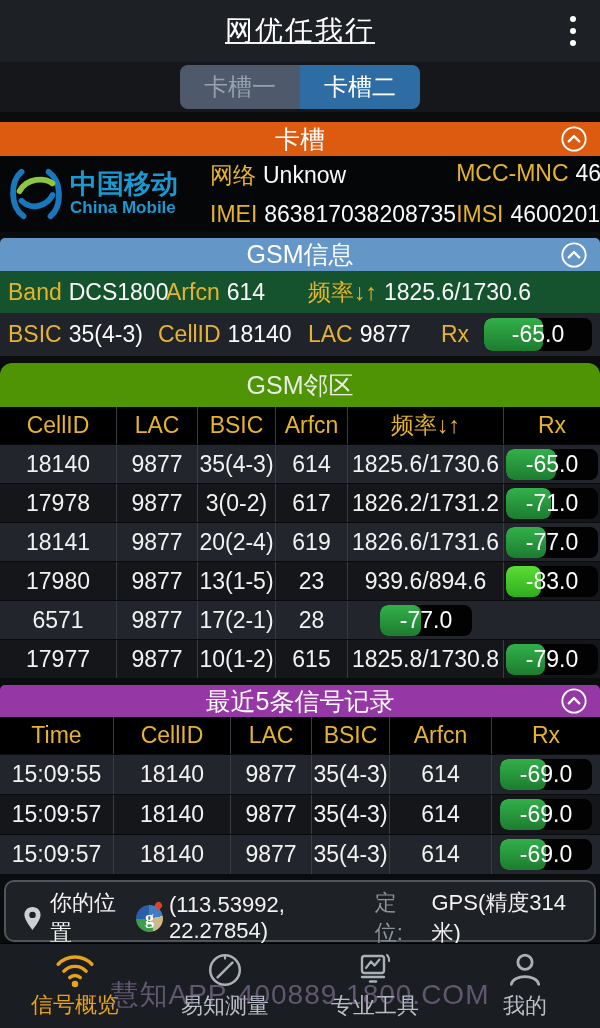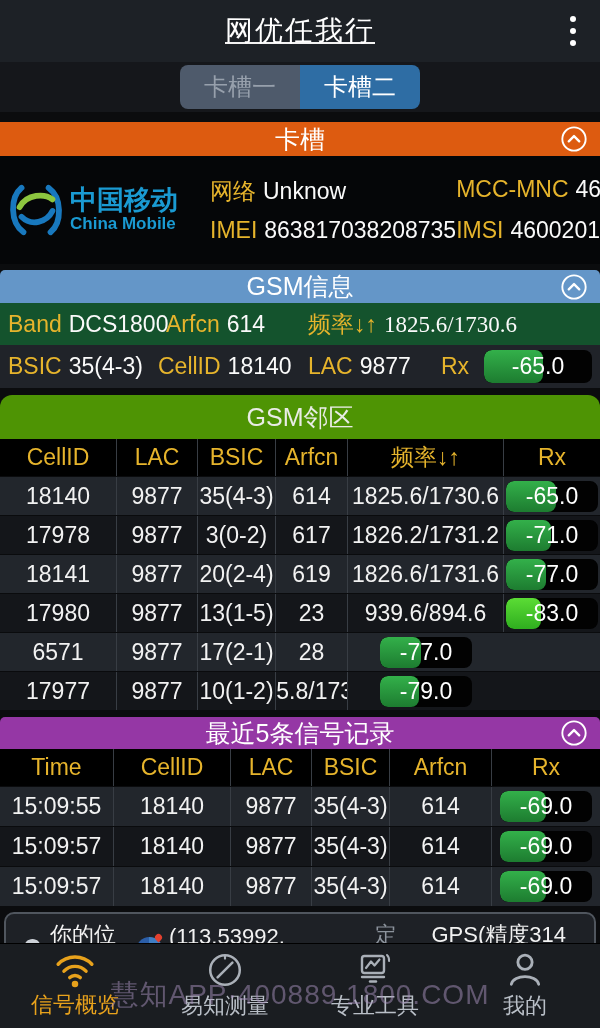--- a/index.html
+++ b/index.html
@@ -22,34 +22,34 @@
   .gap6 { height:6px; background:#0b0c0e; }
   .gap7 { height:7px; background:#0b0c0e; }
   
   .sec-hdr { position:relative; display:flex; align-items:center; justify-content:center; color:#fff; font-size:25px; }
   .hdr-orange { height:34px; background:#dd5b10; }
   .hdr-blue   { height:33px; background:#6496c8; border-radius:5px 5px 0 0; }
   .hdr-green  { height:44px; background:#4e9404; border-radius:12px 12px 0 0; color:#e9ece5; }
   .hdr-purple { height:32px; background:#9537a5; border-radius:5px 5px 0 0; }
   .chev { position:absolute; right:12px; top:50%; transform:translateY(-50%); width:28px; height:28px; cursor:pointer; }
   
-  .sim-body { height:76px; background:#050608; display:flex; align-items:center; padding:16px 8px; }
+  .sim-body { height:76px; background:#050608; display:flex; align-items:center; padding:0 8px; }
   .brand { display:flex; align-items:center; width:202px; flex:0 0 auto; }
   .brand-texts { margin-left:4px; }
   .brand-cn { color:#1a9ad2; font-size:27px; font-weight:bold; line-height:1.05; }
   .brand-en { color:#1a9ad2; font-size:17px; font-weight:bold; }
   .sim-fields { flex:1; display:grid; grid-template-columns:1fr 1.18fr; row-gap:10px; }
   .field { white-space:nowrap; font-size:23px; }
   .lbl { color:#e6b42c; margin-right:7px; }
   .val { color:#fafafa; }
   
   .gsm-row { display:flex; align-items:center; height:42px; padding:0 8px; font-size:23px; }
   .gsm-row.r1 { background:#14532d; }
   .gsm-row.r2 { background:#202329; height:43px; }
-  .g-band { width:158px; } .g-arfcn { width:142px; } .g-freq { flex:1;font-family:Liberation Serif, serif; }
+  .g-band { width:158px; } .g-arfcn { width:142px; } .g-freq { flex:1; }
   .g-bsic { width:158px; } .g-cellid { width:158px; } .g-lac { width:140px; }
   .g-rx { flex:1; display:flex; align-items:center; justify-content:flex-end; }
   
   .badge { position:relative; background:#020202; border-radius:8px; overflow:hidden; height:31px; width:92px; }
   .badge.big { width:108px; height:33px; margin-left:8px; }
   .badge .fill { position:absolute; left:0; top:0; bottom:0; border-radius:8px; background:linear-gradient(180deg,#33b04a 0%,#1d7c30 100%); }
   .badge .fill.bright { background:linear-gradient(180deg,#5bdc35 0%,#2fae1f 100%); }
   .badge .bval { position:absolute; inset:0; display:flex; align-items:center; justify-content:center; color:#fff; font-size:23px; }
   
   .tbl { background:#050608; }
@@ -241,20 +241,21 @@
           <span class="badge">
             <span class="fill" style="width: 45%;"></span>
             <span class="bval">-77.0</span>
           </span>
         </div>
     </div>
     <div class="trow n-grid brow row-dark">
       <div class="cell">17977</div>
       <div class="cell">9877</div>
       <div class="cell">10(1-2)</div>
+      <div class="cell">615</div>
       <div class="cell">1825.8/1730.8</div>
       <div class="cell">
           <span class="badge">
             <span class="fill" style="width: 42%;"></span>
             <span class="bval">-79.0</span>
           </span>
         </div>
     </div>
   </div>
 

